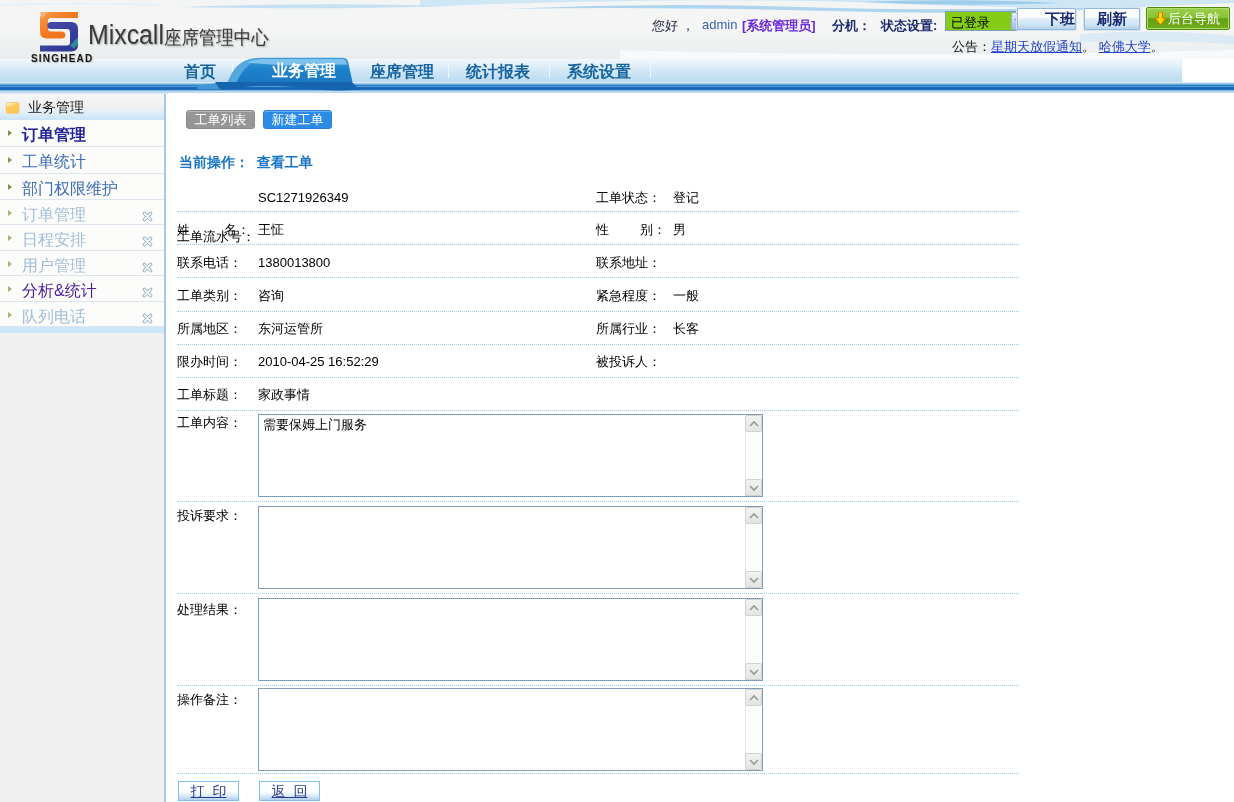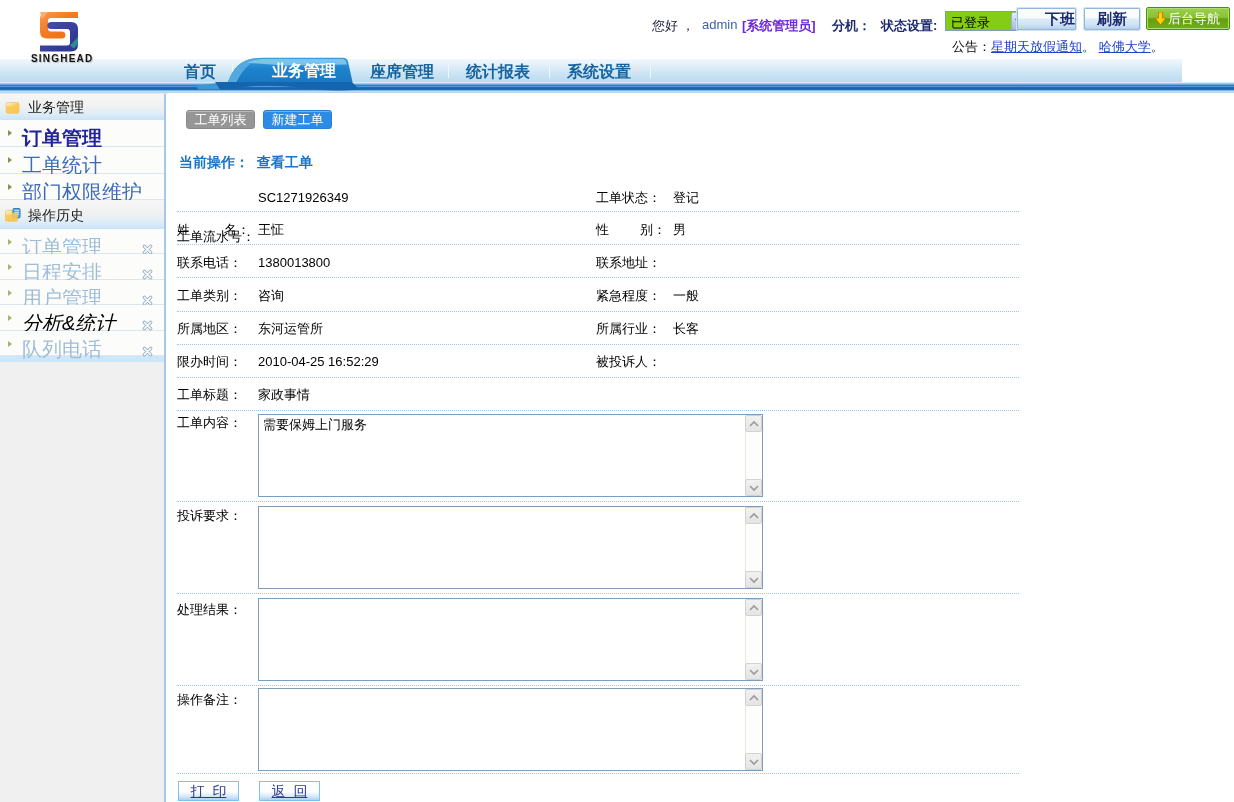--- a/index.html
+++ b/index.html
@@ -26,21 +26,21 @@
 
 #nav { position:absolute; left:0; top:59px; width:1182px; height:23px;
   background:linear-gradient(#f2f8fd, #cde5f5 60%, #badbf0); }
 .navitem { position:absolute; top:3px; font-size:16px; font-weight:bold; color:#16639f; }
 .navsep { position:absolute; top:3px; width:1px; height:16px; background:#9ec8e4; border-right:1px solid #f0f7fc; }
 
 
 #side { position:absolute; left:0; top:94px; width:166px; height:708px; background:#f0f0f1; border-right:2.5px solid #a5c8e8; }
 .grph { position:relative; height:26px; background:linear-gradient(#f6f6f5 0%, #eff1f1 50%, #ddecf8 78%, #c7e3f8 100%); }
 .grph .gt { position:absolute; left:28px; top:5px; font-size:14px; color:#1a1a1a; }
-.sitem { position:relative; border-bottom:1px solid #dce6ec; font-size:20px; background:#fcfcfb; }
+.sitem { position:relative; border-bottom:1px solid #dce6ec; font-size:16px; background:#fcfcfb; }
 .sitem .tx { position:absolute; left:22px; top:5px; }
 .arr { position:absolute; left:8px; top:10px; width:0; height:0; border-left:4.5px solid #7f944c; border-top:3.5px solid transparent; border-bottom:3.5px solid transparent; }
 .arr2 { border-left-color:#a3b572; }
 .xic { position:absolute; right:11px; top:8px; }
 
 
 #content { position:absolute; left:168px; top:93px; width:1066px; height:709px; background:#fff; font-size:13px; }
 .dot { position:absolute; left:9px; width:842px; border-top:1px dotted #9ac8ea; }
 .fl { position:absolute; left:9px; font-size:13px; color:#000; }
 .fr { position:absolute; left:428px; font-size:13px; color:#000; }
@@ -51,20 +51,32 @@
 .ta .txt { position:absolute; left:4px; top:1px; }
 .sb { position:absolute; right:0px; top:0px; width:17px; bottom:0px; background:#fdfdfc; border-left:1px solid #e8e8e6; }
 .sbb { position:absolute; right:0px; width:17px; height:17px; background:linear-gradient(#f2f2f0,#e4e4e2); border:1px solid #d2d2d0; border-radius:2px; }
 .sbb svg { position:absolute; left:2px; top:4px; }
 .wbtn { position:absolute; width:61px; height:20px; border:1px solid #7fc0ee; background:linear-gradient(#ffffff 0%, #feffff 52%, #e8f2fb 68%, #cfe4f6 84%, #aed1ee 100%);
   color:#2b3a8e; font-size:14px; text-align:center; line-height:19px; }
 </style>
 </head>
 <body>
 <div id="page">
+  <div id="hdr">
+    <svg width="1234" height="59" style="position:absolute;left:0;top:0;">
+      <path d="M420,7 Q700,-5 900,4 Q1080,11 1234,3 L1234,0 L420,0 Z" fill="#cfe6f5"></path>
+      <path d="M0,4 Q80,1 160,4 L160,6 Q80,3 0,6 Z" fill="#e4f0f8"></path>
+      <path d="M500,9 Q650,2 800,7 Q950,12 1150,6 Q1000,16 830,11 Q650,6 500,9 Z" fill="#aed4ee"></path>
+      <path d="M180,7 Q320,2 450,6 Q320,10 180,7 Z" fill="#c4e0f2"></path>
+      <path d="M860,2 Q960,-2 1060,3 Q960,7 860,2 Z" fill="#9ecdec"></path>
+      <path d="M1080,34 Q1160,28 1234,36 L1234,44 Q1150,40 1080,42 Z" fill="#d2e7f5" opacity="0.7"></path>
+      <path d="M620,50 Q900,58 1234,50 L1234,59 L620,59 Z" fill="#f6fafc"></path>
+    </svg>
+    <div id="title">Mixcall<span style="font-size:19px;">座席管理中心</span></div>
+  </div>
   <div id="singhead">SINGHEAD</div>
   <svg width="40" height="41" style="position:absolute;left:40px;top:12px;">
     <defs>
       <linearGradient id="og" x1="0" y1="0" x2="1" y2="1">
         <stop offset="0" stop-color="#f79b52"></stop>
           <stop offset="0.45" stop-color="#f47b20"></stop>
           <stop offset="1" stop-color="#ef6b12"></stop>
       </linearGradient>
       <linearGradient id="bg1" x1="0" y1="0" x2="1" y2="1">
         <stop offset="0" stop-color="#4a4fa8"></stop>
@@ -162,36 +174,20 @@
         <span class="tx" style="font-weight:bold; color:#23239a;">订单管理</span>
       </div>
     <div class="sitem" style="height:27px;">
         <i class="arr"></i>
         <span class="tx" style="color:#3a6ab8;">工单统计</span>
       </div>
     <div class="sitem" style="height:26px;">
         <i class="arr"></i>
         <span class="tx" style="color:#3a6ab8;">部门权限维护</span>
       </div>
-    <div class="grph" style="height:29px;">
-        <span class="gt" style="top:7px;">操作历史</span>
-      <svg width="17" height="15" viewBox="0 0 18 16" style="position:absolute;left:5px;top:8px;">
-        <defs>
-            <linearGradient id="fg2" x1="0" y1="0" x2="1" y2="1">
-          <stop offset="0" stop-color="#fdf3cf"></stop>
-              <stop offset="0.5" stop-color="#fbd26c"></stop>
-              <stop offset="1" stop-color="#f8bc45"></stop>
-        </linearGradient>
-          </defs>
-        <rect x="0.5" y="2.5" width="13" height="11.5" rx="2" fill="url(#fg2)" stroke="#e8c06a" stroke-width="0.8"></rect>
-        <rect x="8.5" y="0.5" width="7.5" height="10" rx="1" fill="#5aa8e8" stroke="#2c6ca8" stroke-width="0.9"></rect>
-        <path d="M10,2.7 L15,2.7 M10,4.7 L15,4.7 M10,6.7 L15,6.7 M10,8.7 L13,8.7" stroke="#d8ecfa" stroke-width="0.9"></path>
-        <path d="M0.5,7 L6.5,7 L9,5 L13.5,5 L13.5,14 L0.5,14 Z" fill="#f9c857" opacity="0.85"></path>
-      </svg>
-    </div>
     <div class="sitem dis" style="height:25.4px;">
         <i class="arr arr2"></i>
         <span class="tx" style="color:#a0bdd8;">订单管理</span>
         <span class="xic"><svg width="11" height="11">
             <path d="M2.4,2.4 L8.6,8.6 M8.6,2.4 L2.4,8.6" stroke="#8facc2" stroke-width="3.4" stroke-linecap="round" fill="none"></path>
             <path d="M2.4,2.4 L8.6,8.6 M8.6,2.4 L2.4,8.6" stroke="#fdfdfc" stroke-width="1.6" stroke-linecap="round" fill="none"></path>
           </svg></span>
       </div>
     <div class="sitem dis" style="height:25.4px;">
         <i class="arr arr2"></i>
@@ -204,21 +200,21 @@
     <div class="sitem dis" style="height:25.4px;">
         <i class="arr arr2"></i>
         <span class="tx" style="color:#a0bdd8;">用户管理</span>
         <span class="xic"><svg width="11" height="11">
             <path d="M2.4,2.4 L8.6,8.6 M8.6,2.4 L2.4,8.6" stroke="#8facc2" stroke-width="3.4" stroke-linecap="round" fill="none"></path>
             <path d="M2.4,2.4 L8.6,8.6 M8.6,2.4 L2.4,8.6" stroke="#fdfdfc" stroke-width="1.6" stroke-linecap="round" fill="none"></path>
           </svg></span>
       </div>
     <div class="sitem dis" style="height:25.4px;">
         <i class="arr arr2"></i>
-        <span class="tx" style="color:#000000;font-style:italic;">分析&amp;统计</span>
+        <span class="tx" style="color:#4c1d95;">分析&amp;统计</span>
         <span class="xic"><svg width="11" height="11">
             <path d="M2.4,2.4 L8.6,8.6 M8.6,2.4 L2.4,8.6" stroke="#8facc2" stroke-width="3.4" stroke-linecap="round" fill="none"></path>
             <path d="M2.4,2.4 L8.6,8.6 M8.6,2.4 L2.4,8.6" stroke="#fdfdfc" stroke-width="1.6" stroke-linecap="round" fill="none"></path>
           </svg></span>
       </div>
     <div class="sitem dis" style="height:25.4px;">
         <i class="arr arr2"></i>
         <span class="tx" style="color:#a0bdd8;">队列电话</span>
         <span class="xic"><svg width="11" height="11">
             <path d="M2.4,2.4 L8.6,8.6 M8.6,2.4 L2.4,8.6" stroke="#8facc2" stroke-width="3.4" stroke-linecap="round" fill="none"></path>

